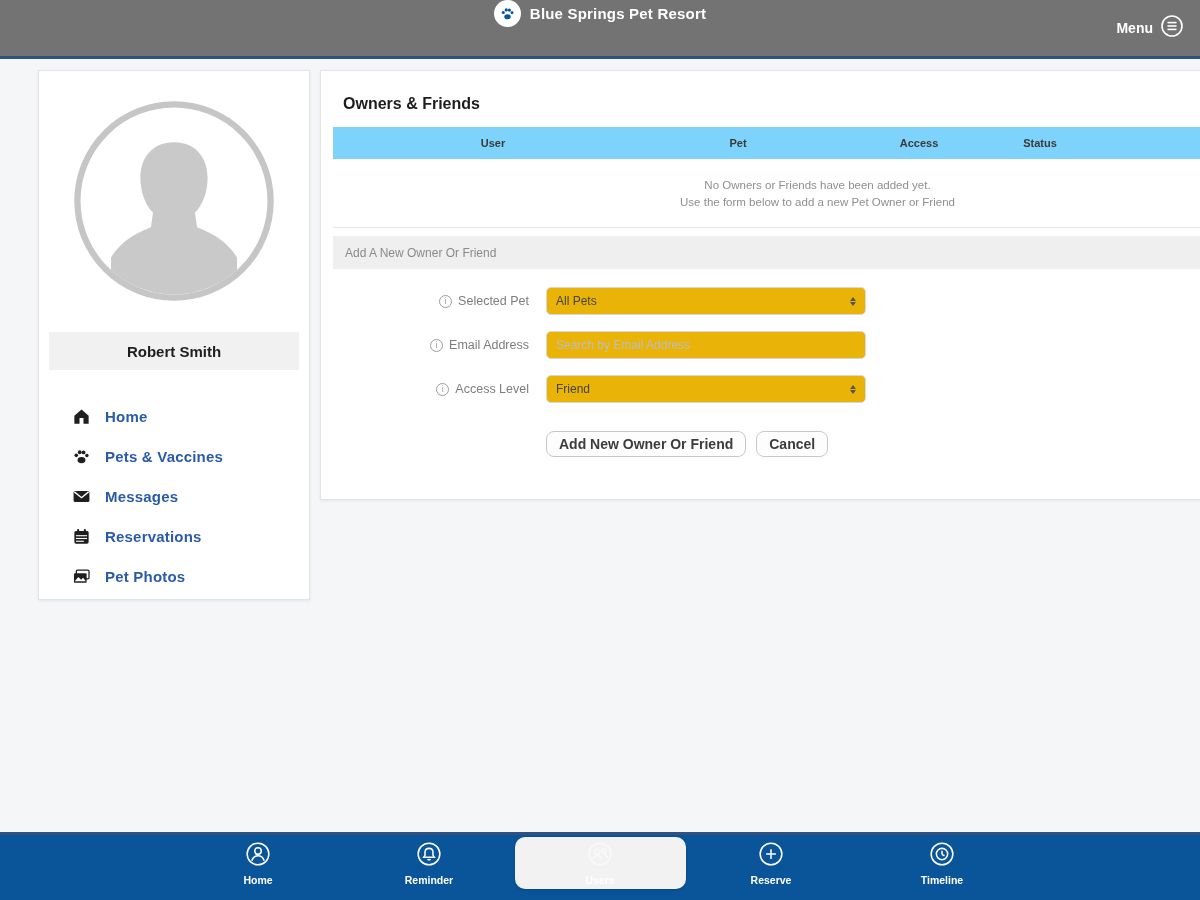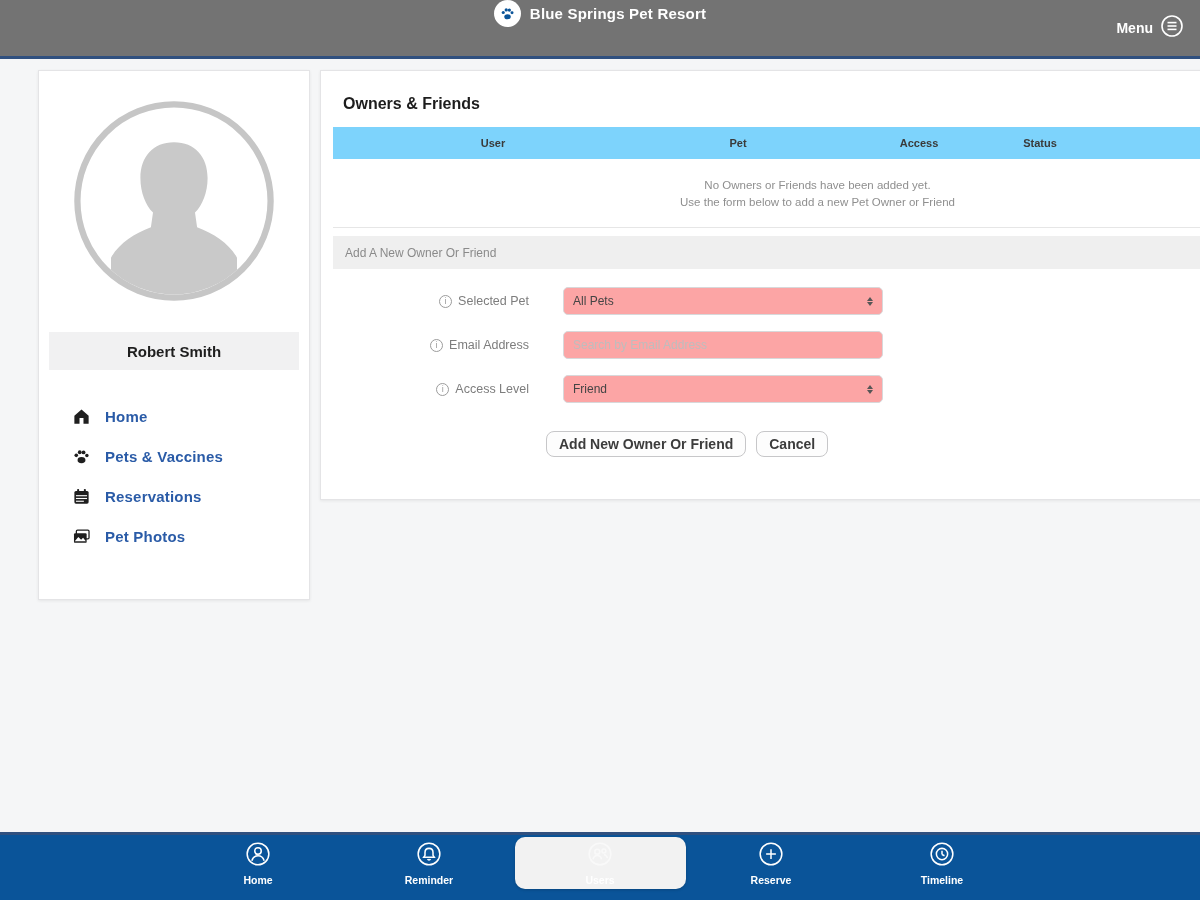--- a/index.html
+++ b/index.html
@@ -87,22 +87,22 @@
     display:flex; align-items:center; justify-content:flex-end; gap:6px;
     font-size:12.5px; color:#7d7d7d;
   }
   .info-badge {
     width:13px; height:13px; border:1px solid #9c9c9c; border-radius:50%;
     color:#9c9c9c; font-size:9px; line-height:11px;
     display:inline-flex; align-items:center; justify-content:center;
     font-style:normal;
   }
   .field {
-    position:absolute; left:242px; top:0; width:320px; height:28px;
-    border:1px solid #d8d8da; border-radius:5px; background:#fca5a5;
+    position:absolute; left:225px; top:0; width:320px; height:28px;
+    border:1px solid #d8d8da; border-radius:5px; background:#eab308;
     font-size:12px; color:#444;
   }
   .select-field {
     display:flex; align-items:center; justify-content:space-between;
     padding:0 9px; cursor:pointer;
   }
   .select-arrows { display:flex; flex-direction:column; gap:1px; }
   .tri-up { width:0; height:0; border-left:3.5px solid transparent; border-right:3.5px solid transparent; border-bottom:4.5px solid #555; }
   .tri-down { width:0; height:0; border-left:3.5px solid transparent; border-right:3.5px solid transparent; border-top:4.5px solid #555; }
   input.field { padding:0 9px; outline:none; }
@@ -199,20 +199,29 @@
           <circle cx="9.8" cy="6.6" r="2.4" fill="#1f1f1f"></circle>
           <circle cx="14.6" cy="6.8" r="2.4" fill="#1f1f1f"></circle>
           <circle cx="18.8" cy="10.8" r="2.2" fill="#1f1f1f"></circle>
         </svg>
       </span>
       <span class="label">Pets &amp; Vaccines</span>
     </div>
     <div class="side-nav-item">
       <span class="side-icon">
         <svg width="19" height="19" viewBox="0 0 24 24">
+          <rect x="2" y="5" width="20" height="14" rx="2" fill="#1f1f1f"></rect>
+          <path d="M3 6.2 L12 13.5 L21 6.2" fill="none" stroke="#ffffff" stroke-width="1.8"></path>
+        </svg>
+      </span>
+      <span class="label">Messages</span>
+    </div>
+    <div class="side-nav-item">
+      <span class="side-icon">
+        <svg width="19" height="19" viewBox="0 0 24 24">
           <rect x="3" y="5" width="18" height="16" rx="2" fill="#1f1f1f"></rect>
           <rect x="6.5" y="2.5" width="2.5" height="4.5" rx="1" fill="#1f1f1f"></rect>
           <rect x="15" y="2.5" width="2.5" height="4.5" rx="1" fill="#1f1f1f"></rect>
           <line x1="5" y1="11" x2="19" y2="11" stroke="#ffffff" stroke-width="1.4"></line>
           <line x1="5" y1="14.5" x2="19" y2="14.5" stroke="#ffffff" stroke-width="1.4"></line>
           <line x1="5" y1="18" x2="15" y2="18" stroke="#ffffff" stroke-width="1.4"></line>
         </svg>
       </span>
       <span class="label">Reservations</span>
     </div>

